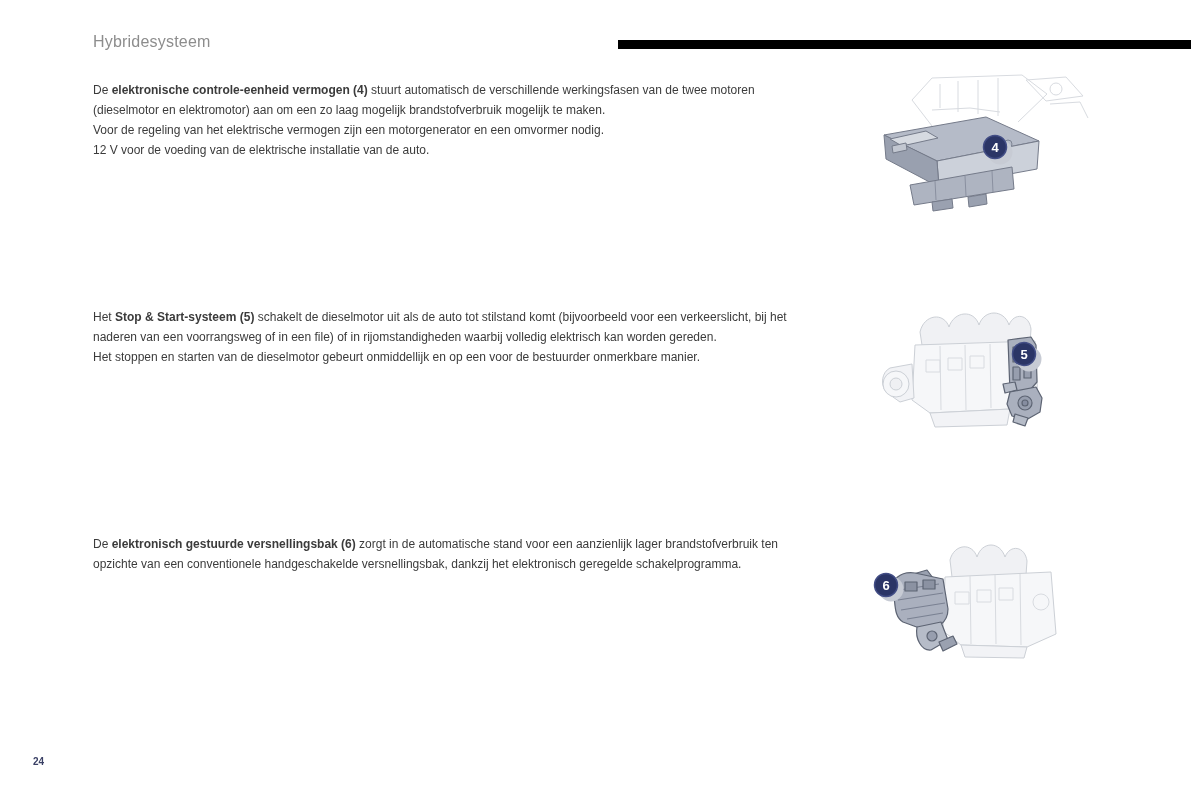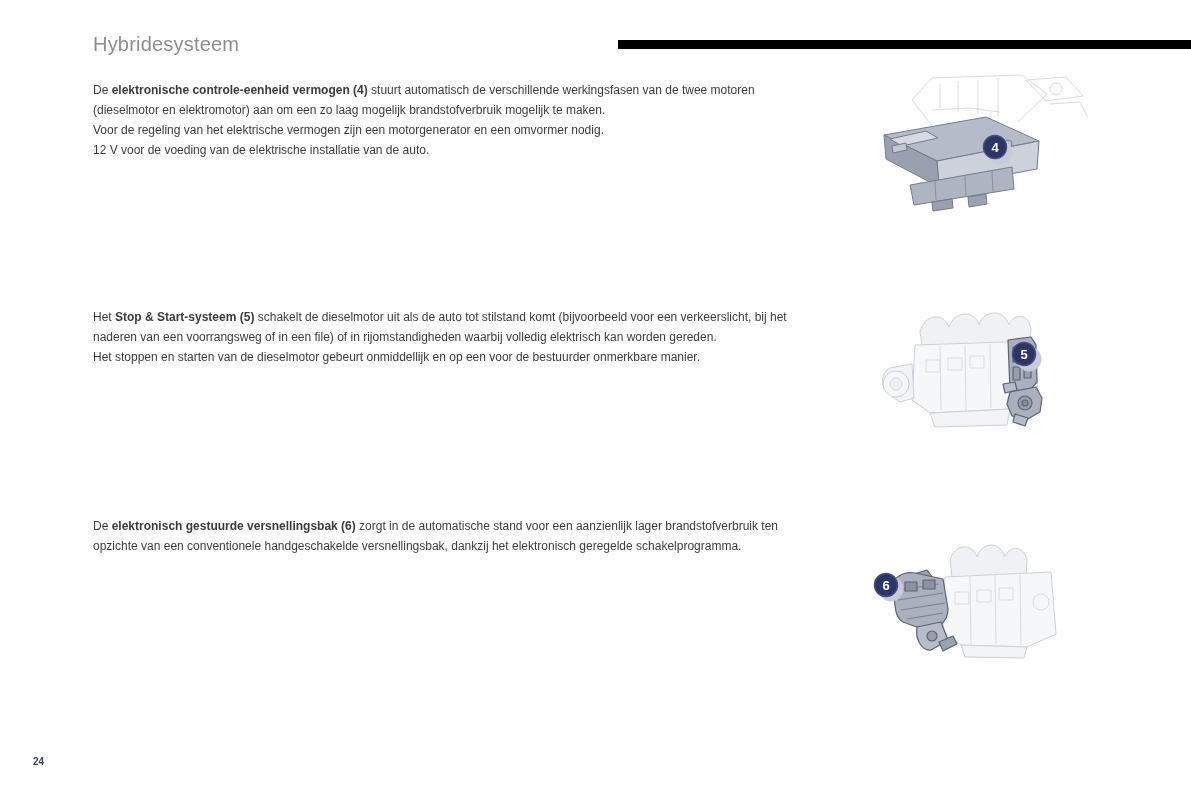--- a/index.html
+++ b/index.html
@@ -8,21 +8,21 @@
     position: relative;
     overflow: hidden;
     font-family: "Liberation Sans", sans-serif;
     color: #3b3b3b;
   }
   .page { position: absolute; inset: 0; background: #ffffff; }
 
   .header-title {
     position: absolute;
     left: 93px; top: 33px;
-    font-size: 20px;
+    font-size: 16px;
     color: #8d8d8d;
     letter-spacing: 0.2px;
   }
   .top-bar {
     position: absolute;
     left: 618px; top: 40px;
     width: 573px; height: 9px;
     background: #000000;
   }
 
@@ -30,21 +30,21 @@
     position: absolute;
     left: 93px;
     width: 700px;
     font-size: 12px;
     line-height: 20px;
     color: #3b3b3b;
   }
   .para b { font-weight: bold; }
   #para-1 { top: 80px; }
   #para-2 { top: 307px; }
-  #para-3 { top: 516px; }
+  #para-3 { top: 534px; }
 
   .figure { position: absolute; }
   #figure-1 { left: 840px; top: 68px;  width: 250px; height: 145px; }
   #figure-2 { left: 860px; top: 300px; width: 230px; height: 135px; }
   #figure-3 { left: 855px; top: 530px; width: 230px; height: 135px; }
   .figure svg { display: block; width: 100%; height: 100%; }
 
   .badge-number {
     font-family: "Liberation Sans", sans-serif;
     font-size: 13px;

